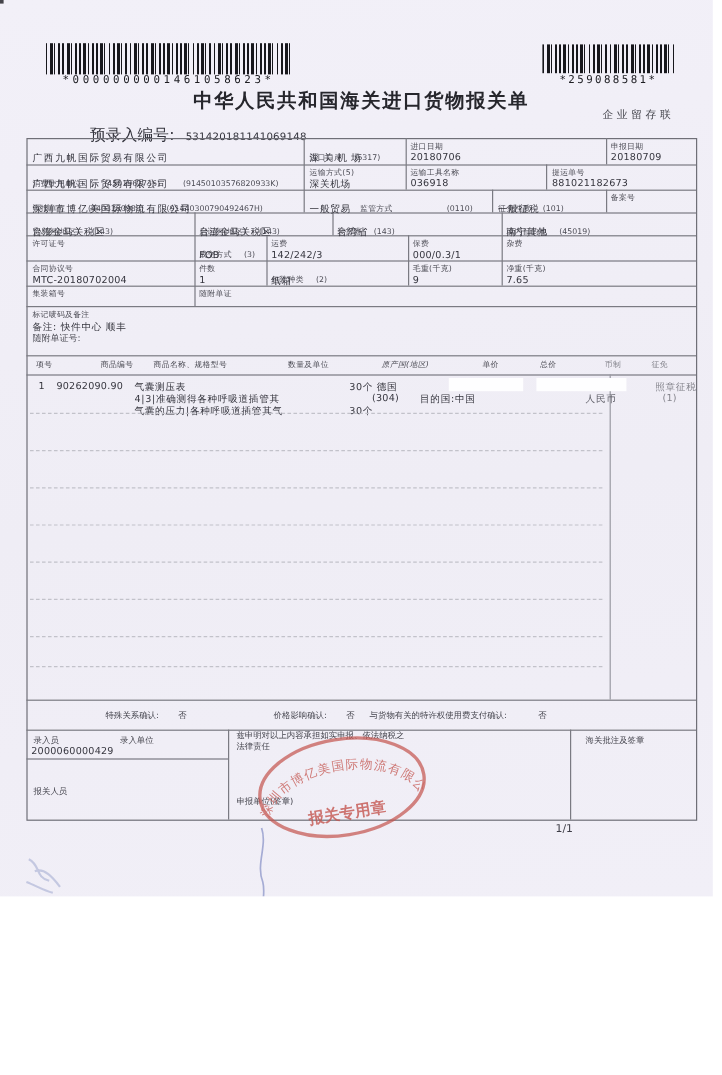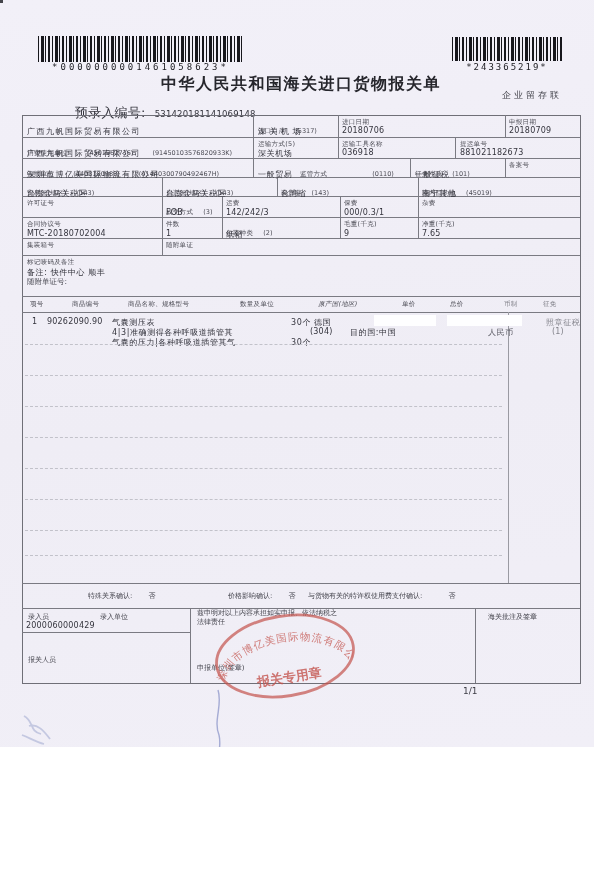--- a/index.html
+++ b/index.html
@@ -28,21 +28,21 @@
 </style>
 </head>
 <body>
 
 <div id="paper">
   <div class="speck"></div>
 
   <div class="barcode" style="left:38px;top:36px;width:205px;height:26px;"></div>
   <div class="pos bctext" style="left:38px;top:62px;width:205px;text-align:center;">*0000000001461058623*</div>
   <div class="barcode" style="left:452px;top:37px;width:110px;height:24px;"></div>
-  <div class="pos bctext" style="left:448px;top:62px;width:118px;text-align:center;letter-spacing:2px;">*243365219*</div>
+  <div class="pos bctext" style="left:448px;top:62px;width:118px;text-align:center;letter-spacing:2px;">*259088581*</div>
 
   <div class="pos title" style="left:0;top:74px;width:602px;text-align:center;">中华人民共和国海关进口货物报关单</div>
   <div class="pos" style="left:502px;top:89px;font-size:9px;letter-spacing:3px;color:#45454d;">企业留存联</div>
   <div class="pos" style="left:75px;top:102px;">
     <span class="num" style="font-size:13px;">预录入编号:</span>
     <span class="num" style="font-size:8.5px;margin-left:4px;">531420181141069148</span>
   </div>
 
   <div id="tbl-outer"></div>
   <div class="hl" style="top:137px;"></div>
@@ -163,21 +163,21 @@
   <div class="pos num" style="left:422px;top:229px;">7.65</div>
 
   <div class="pos lbl" style="left:27px;top:241px;">集装箱号</div>
   <div class="pos lbl" style="left:166px;top:241px;">随附单证</div>
 
   <div class="pos lbl" style="left:27px;top:258px;">标记唛码及备注</div>
   <div class="pos val" style="left:27px;top:267px;">备注: 快件中心 顺丰</div>
   <div class="pos" style="left:27px;top:277px;font-size:7.5px;color:#4c4c55;">随附单证号:</div>
 
   <div class="pos lbl" style="left:30px;top:300px;">项号</div>
-  <div class="pos lbl" style="left:56px;top:300px;padding-left:16px;">商品编号</div>
+  <div class="pos lbl" style="left:68px;top:300px;padding-left:16px;">商品编号</div>
   <div class="pos lbl" style="left:128px;top:300px;">商品名称、规格型号</div>
   <div class="pos lbl" style="left:240px;top:300px;">数量及单位</div>
   <div class="pos lbl" style="left:318px;top:300px;font-style:italic;">原产国(地区)</div>
   <div class="pos lbl" style="left:402px;top:300px;">单价</div>
   <div class="pos lbl" style="left:450px;top:300px;">总价</div>
   <div class="pos lbl ghost" style="left:504px;top:300px;">币制</div>
   <div class="pos lbl ghost" style="left:543px;top:300px;">征免</div>
 
   <div class="pos num" style="left:32px;top:317px;">1</div>
   <div class="pos num" style="left:47px;top:317px;">90262090.90</div>

